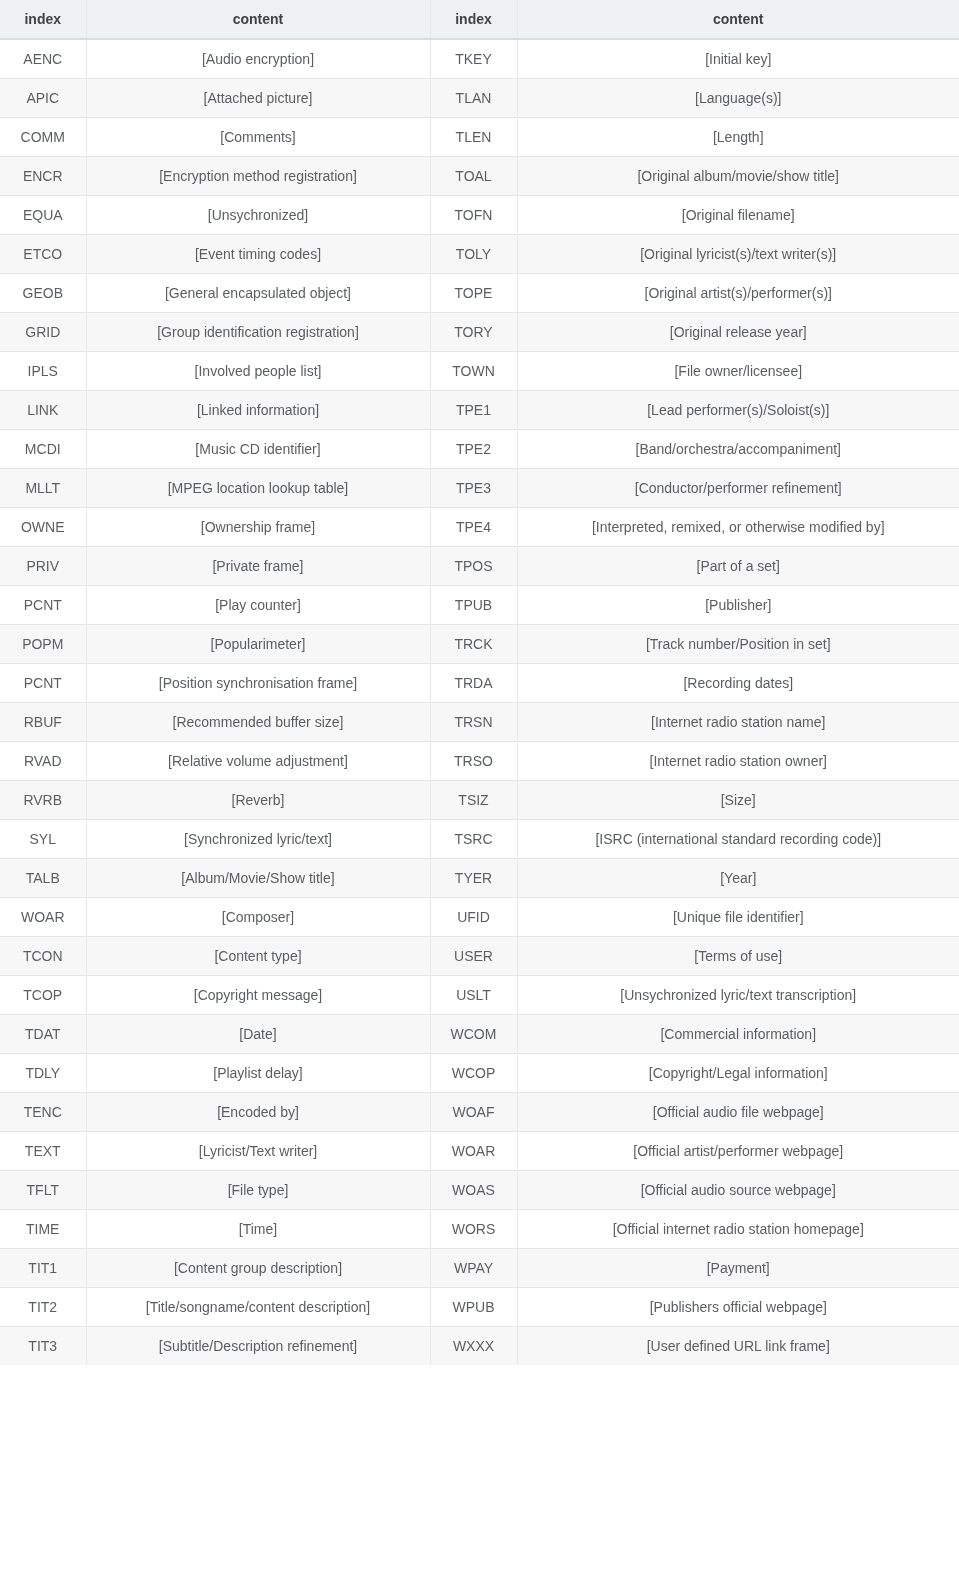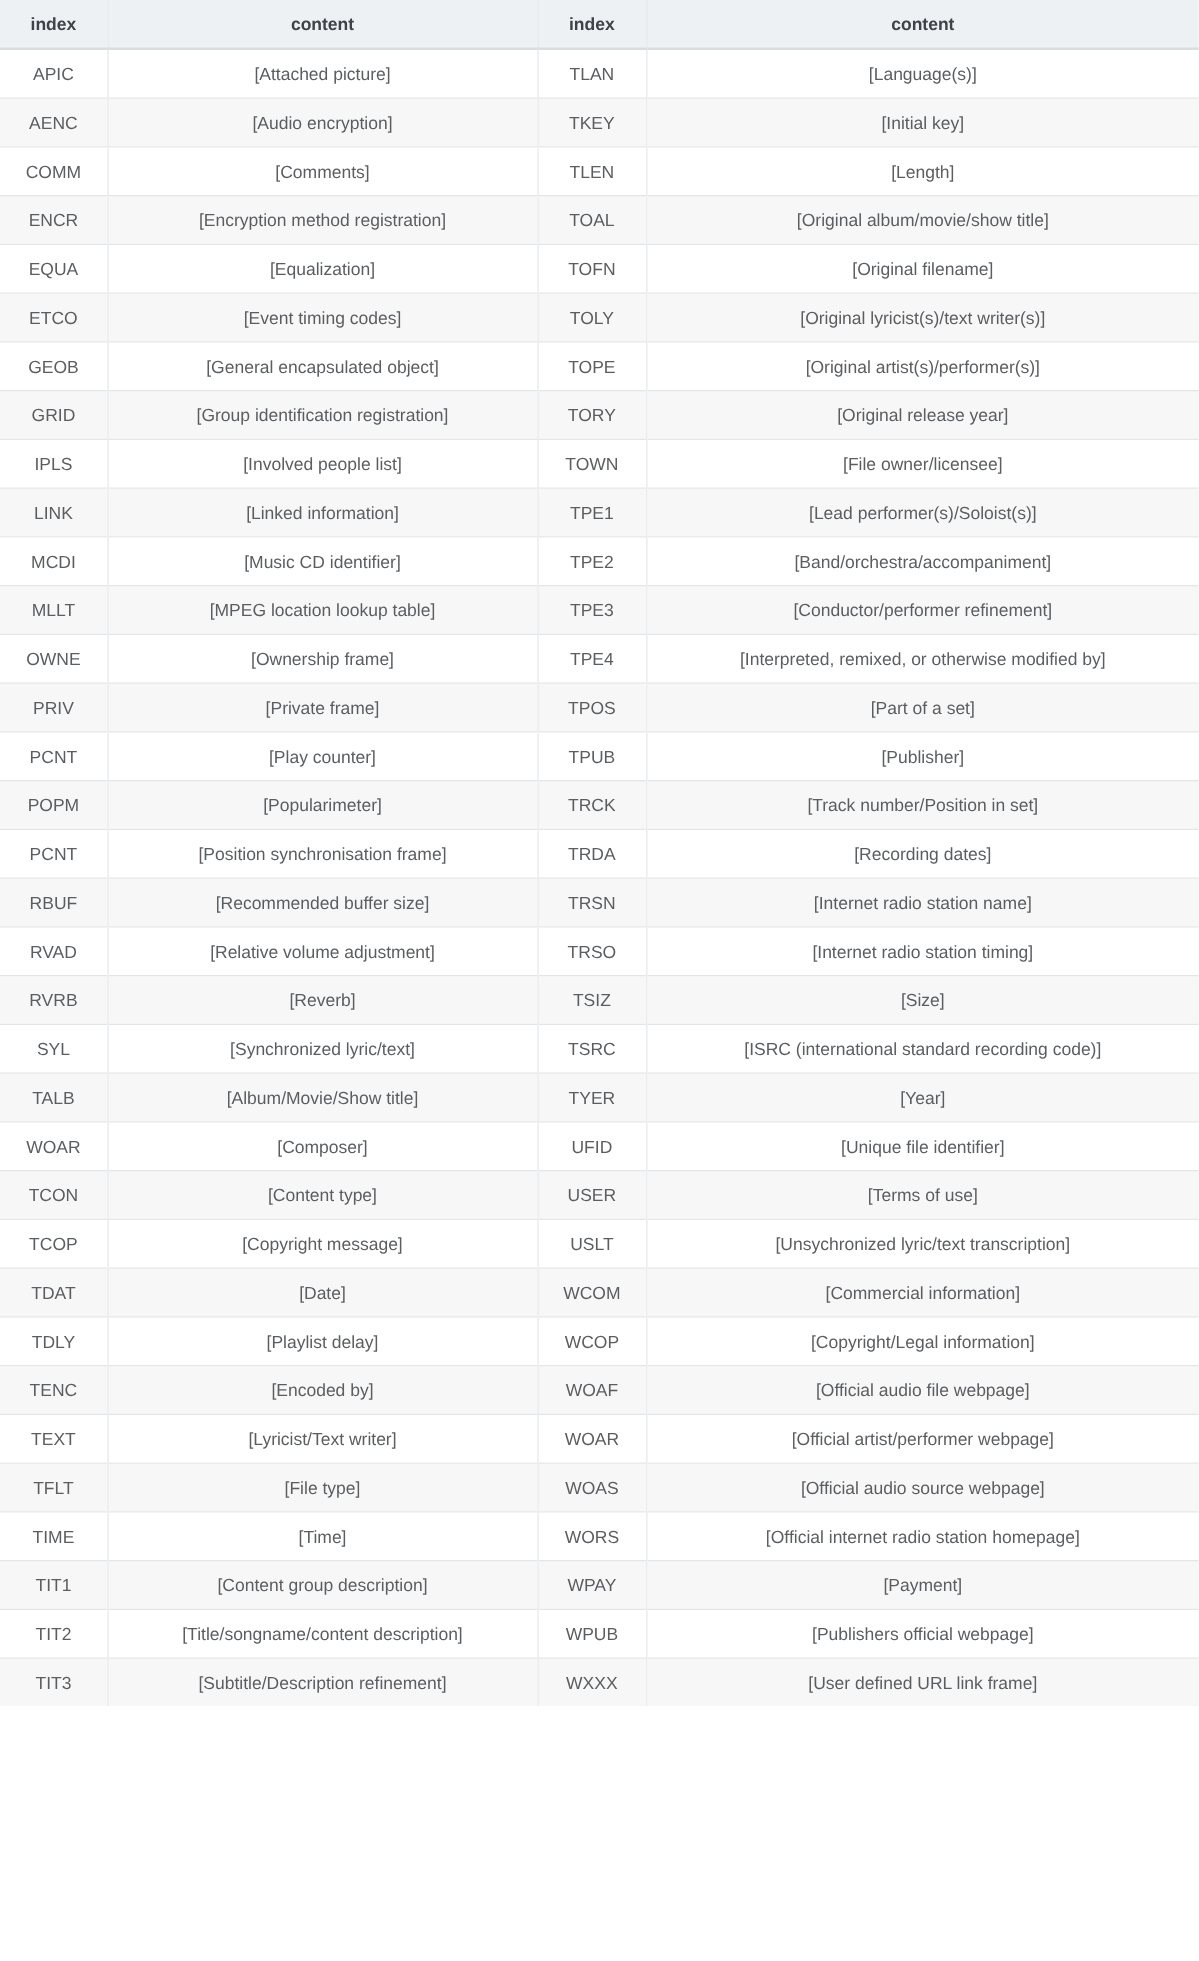--- a/index.html
+++ b/index.html
@@ -71,46 +71,46 @@
     <thead>
       <tr>
         <th>index</th>
         <th>content</th>
         <th>index</th>
         <th>content</th>
       </tr>
     </thead>
     <tbody>
         <tr>
+          <td>AENC</td>
+          <td>[Audio encryption]</td>
+          <td>TKEY</td>
+          <td>[Initial key]</td>
+        </tr>
+        <tr>
           <td>APIC</td>
           <td>[Attached picture]</td>
           <td>TLAN</td>
           <td>[Language(s)]</td>
         </tr>
         <tr>
-          <td>AENC</td>
-          <td>[Audio encryption]</td>
-          <td>TKEY</td>
-          <td>[Initial key]</td>
-        </tr>
-        <tr>
           <td>COMM</td>
           <td>[Comments]</td>
           <td>TLEN</td>
           <td>[Length]</td>
         </tr>
         <tr>
           <td>ENCR</td>
           <td>[Encryption method registration]</td>
           <td>TOAL</td>
           <td>[Original album/movie/show title]</td>
         </tr>
         <tr>
           <td>EQUA</td>
-          <td>[Equalization]</td>
+          <td>[Unsychronized]</td>
           <td>TOFN</td>
           <td>[Original filename]</td>
         </tr>
         <tr>
           <td>ETCO</td>
           <td>[Event timing codes]</td>
           <td>TOLY</td>
           <td>[Original lyricist(s)/text writer(s)]</td>
         </tr>
         <tr>
@@ -182,21 +182,21 @@
         <tr>
           <td>RBUF</td>
           <td>[Recommended buffer size]</td>
           <td>TRSN</td>
           <td>[Internet radio station name]</td>
         </tr>
         <tr>
           <td>RVAD</td>
           <td>[Relative volume adjustment]</td>
           <td>TRSO</td>
-          <td>[Internet radio station timing]</td>
+          <td>[Internet radio station owner]</td>
         </tr>
         <tr>
           <td>RVRB</td>
           <td>[Reverb]</td>
           <td>TSIZ</td>
           <td>[Size]</td>
         </tr>
         <tr>
           <td>SYL</td>
           <td>[Synchronized lyric/text]</td>

